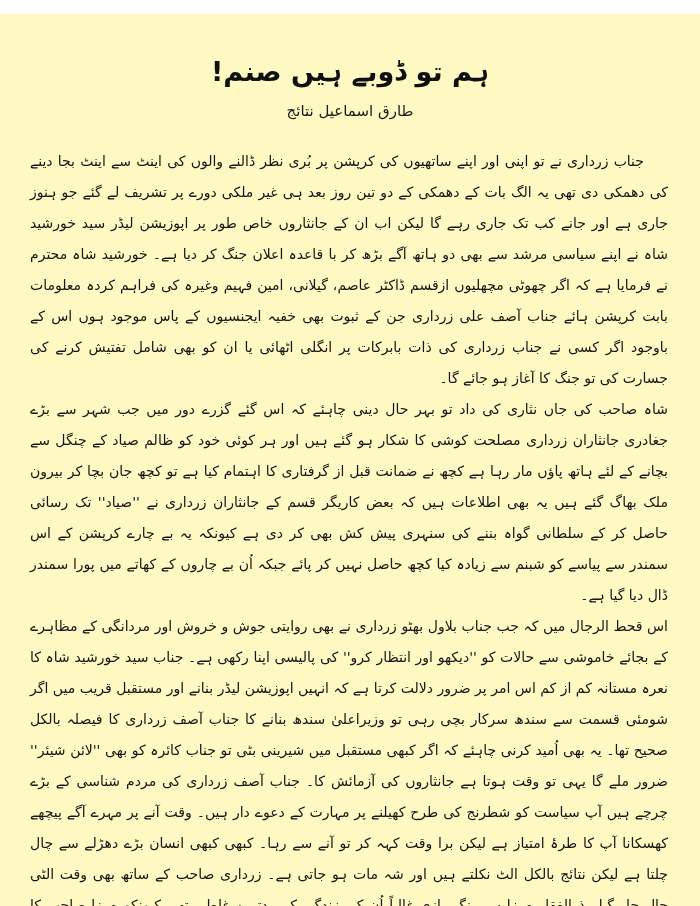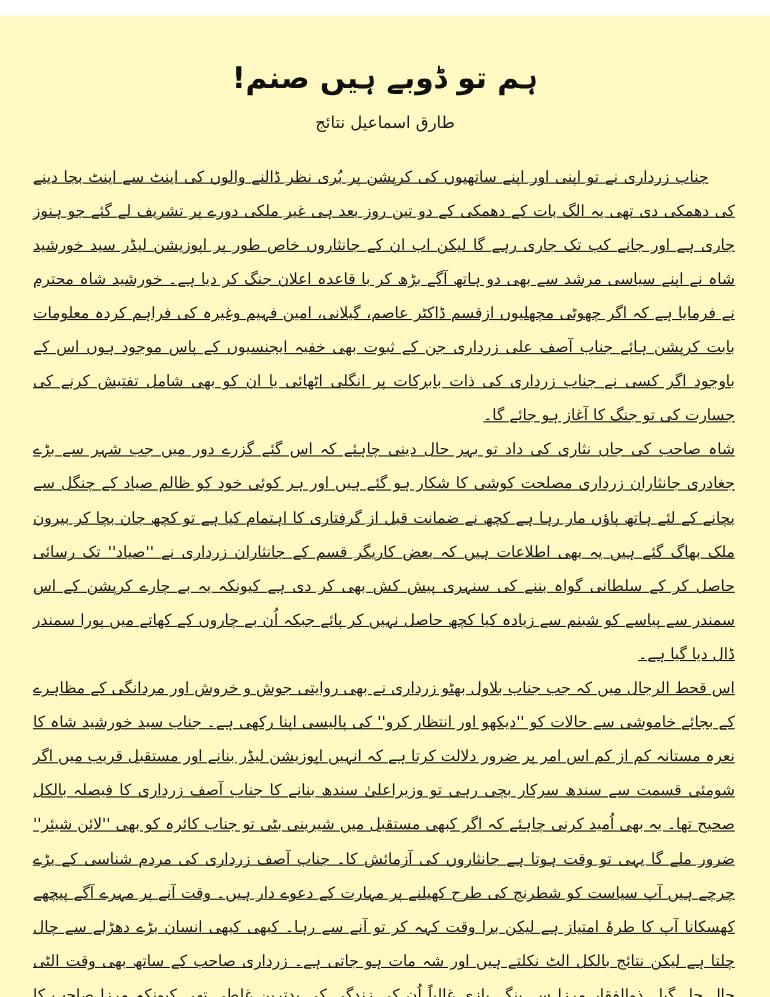--- a/index.html
+++ b/index.html
@@ -37,21 +37,20 @@
   .body-text {
     margin: 26px 32px 0 30px;
     font-size: 14px;
     line-height: 31px;
     text-align: justify;
     color: #151515;
   }
   .body-text p {
     margin: 0;
     padding: 0;
-    text-decoration: underline;
   }
   .body-text p.indent-first {
     text-indent: 24px; 
   }
 </style>
 </head>
 <body>
 
 <div class="page">
   <div class="header">

